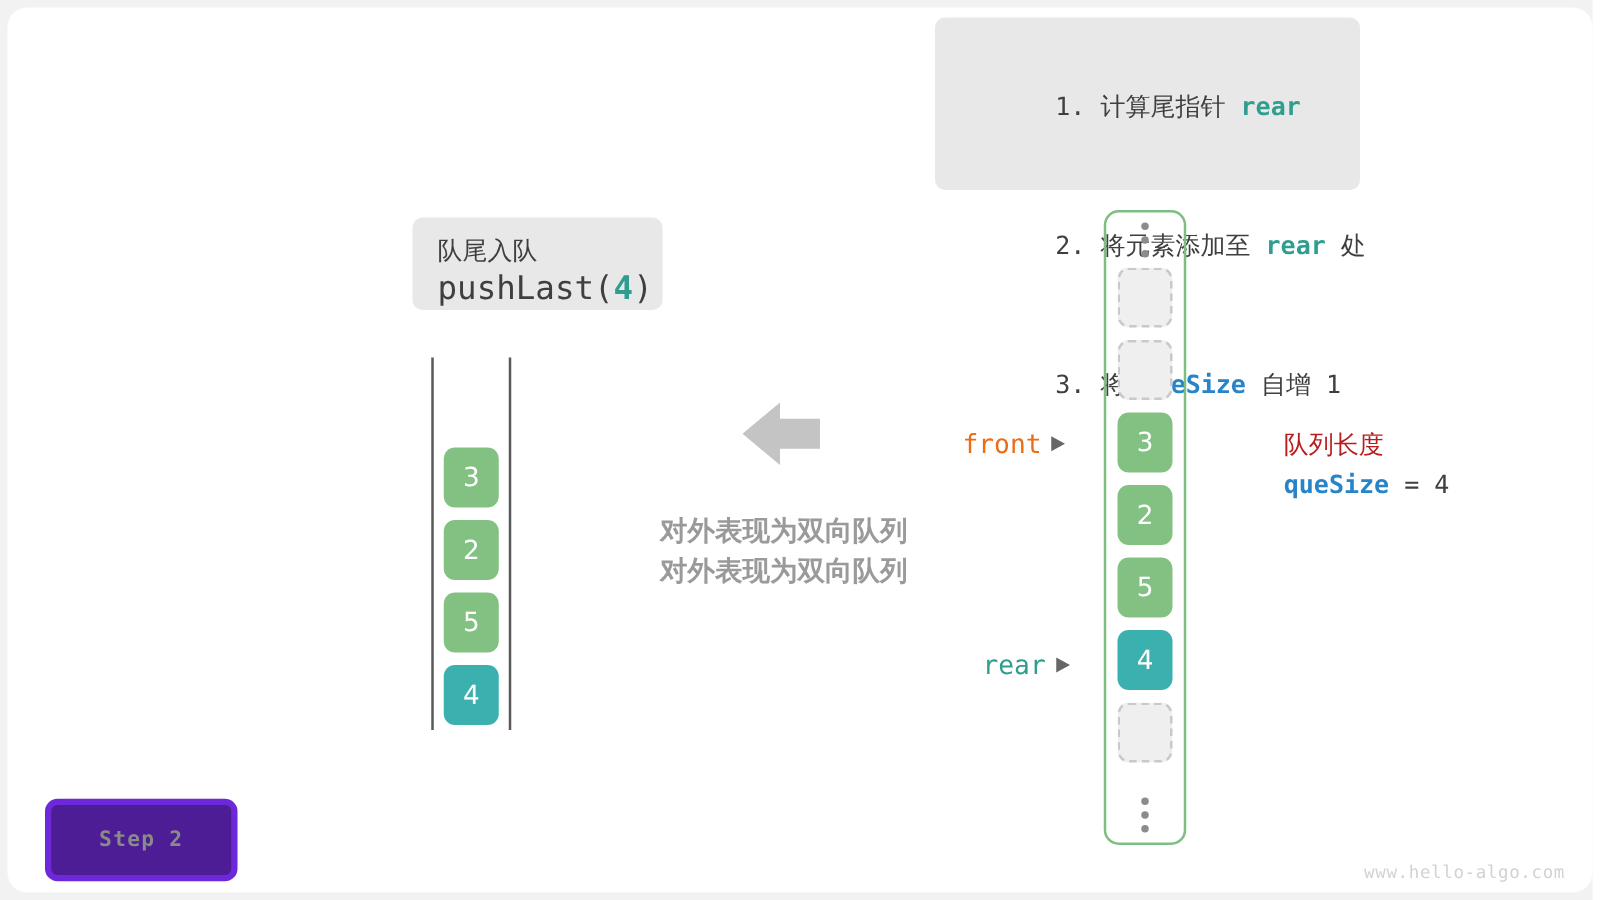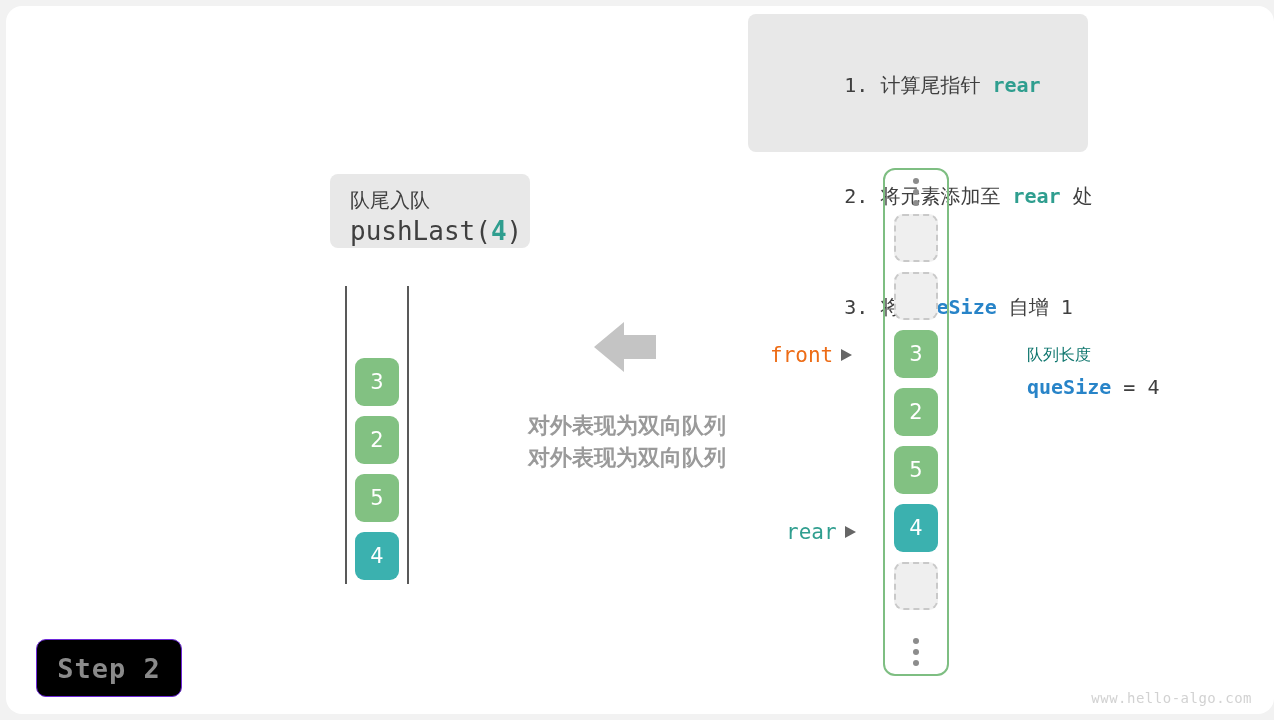--- a/index.html
+++ b/index.html
@@ -207,47 +207,47 @@
   }
 
   
   #queue-size-info {
     position: absolute;
     left: 1027px;
     top: 340px;
     width: 230px;
   }
   .qs-title {
-    font-size: 16px;
+    font-size: 20px;
     line-height: 30px;
-    color: #0f766e;
+    color: #b91c1c;
   }
   .qs-expr {
     font-family: "DejaVu Sans Mono", "Liberation Mono", monospace;
     font-size: 20px;
     line-height: 34px;
     color: #3f3f3f;
     white-space: pre;
   }
 
   
   #step-badge {
     position: absolute;
     left: 36px;
     top: 639px;
     width: 144px;
     height: 56px;
-    border: 1px solid #6d28d9;
+    border: 5px solid #6d28d9;
     border-radius: 10px;
-    background: #000000;
+    background: #4c1d95;
     display: flex;
     align-items: center;
     justify-content: center;
     font-family: "DejaVu Sans Mono", "Liberation Mono", monospace;
-    font-size: 27px;
+    font-size: 17px;
     font-weight: bold;
     color: #8a8a8a;
     letter-spacing: 1px;
   }
 
   
   #watermark {
     position: absolute;
     right: 22px;
     bottom: 14px;

